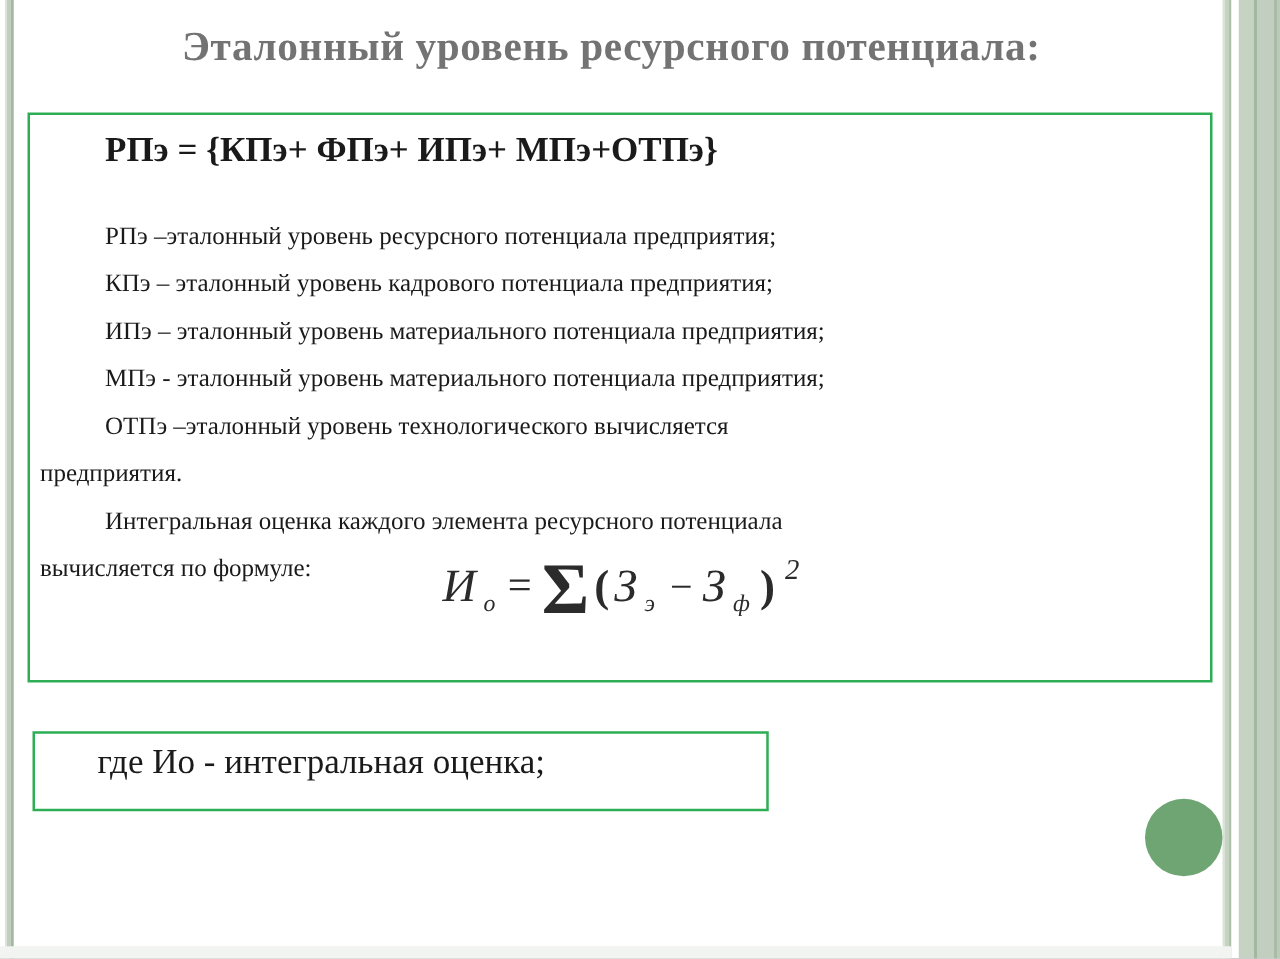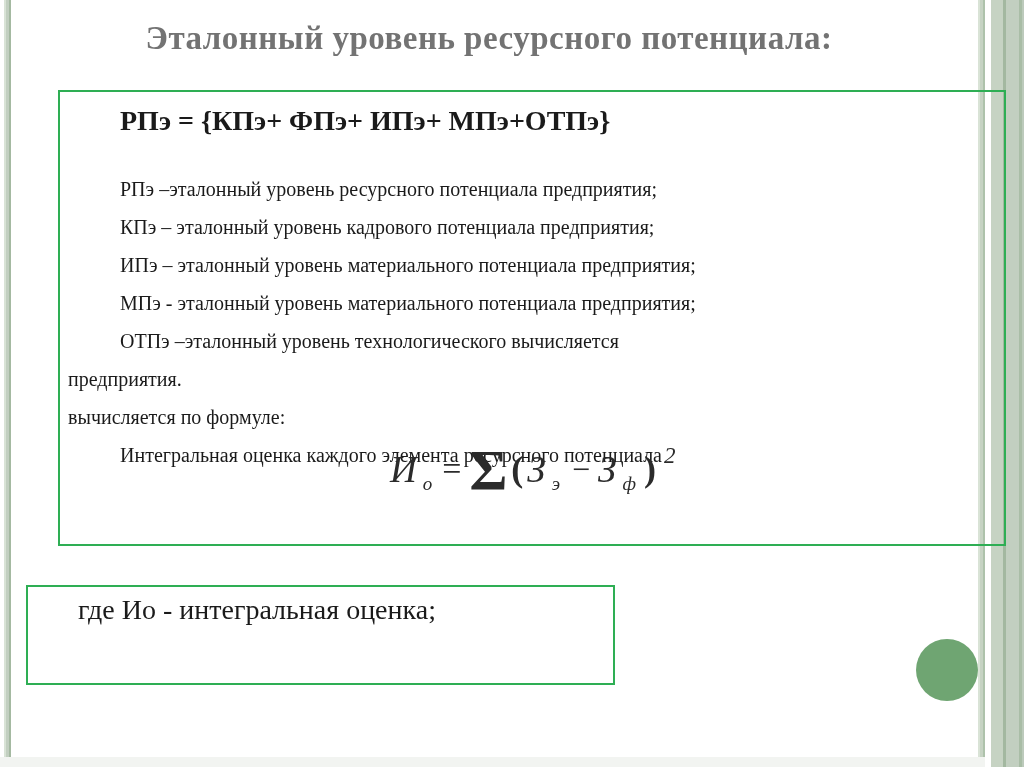--- a/index.html
+++ b/index.html
@@ -38,21 +38,20 @@
     color:#737373;
     letter-spacing:0.5px;
   }
   
   .main-box{
     position:absolute;left:22px;top:90px;
     width:948px;height:456px;
     border:2px solid #2eae54;
     box-sizing:border-box;
     padding:10px 10px 0 8px;
-    margin-left:36px;
   }
   .ln{
     font-size:20px;line-height:38px;
     white-space:nowrap;
   }
   .ln.ind{padding-left:52px;}
   .formula-line{
     font-size:28px;line-height:38px;
     font-weight:bold;white-space:nowrap;
     padding-left:52px;
@@ -68,21 +67,21 @@
   .f-var{font-size:37px;line-height:37px;}
   .f-sub{font-size:19px;line-height:19px;position:relative;top:14px;margin:0 4px 0 6px;}
   .f-eq{font-size:34px;font-style:normal;margin:0 8px 0 6px;}
   .f-sigma{font-size:58px;line-height:58px;font-weight:bold;font-style:normal;position:relative;top:2px;}
   .f-paren{font-size:36px;font-weight:bold;font-style:normal;margin:0 4px;}
   .f-minus{font-size:32px;font-style:normal;margin:0 8px;}
   .f-sup{font-size:23px;line-height:23px;position:relative;top:-14px;margin-left:4px;}
   
   .legend-box{
     position:absolute;left:26px;top:585px;
-    width:589px;height:100px;
+    width:589px;height:64px;
     border:2px solid #2eae54;
     box-sizing:border-box;
     padding:6px 0 12px 50px;
   }
   .legend-box .ln{font-size:28px;line-height:34px;}
   
   .circle{
     position:absolute;left:916px;top:639px;
     width:62px;height:62px;border-radius:50%;
     background:#6fa572;
@@ -102,22 +101,22 @@
 
   <div class="main-box">
     <div class="formula-line">РПэ = {КПэ+ ФПэ+ ИПэ+ МПэ+ОТПэ}</div>
 
     <div class="ln ind">РПэ –эталонный уровень ресурсного потенциала предприятия;</div>
     <div class="ln ind">КПэ – эталонный уровень кадрового потенциала предприятия;</div>
     <div class="ln ind">ИПэ – эталонный уровень материального потенциала предприятия;</div>
     <div class="ln ind">МПэ - эталонный уровень материального потенциала предприятия;</div>
     <div class="ln ind">ОТПэ –эталонный уровень технологического вычисляется</div>
     <div class="ln">предприятия.</div>
+    <div class="ln ind">Интегральная оценка каждого элемента ресурсного потенциала</div>
     <div class="ln">вычисляется по формуле:</div>
-    <div class="ln ind">Интегральная оценка каждого элемента ресурсного потенциала</div>
 
     <div class="int-formula">
       <span class="f-var">И</span>
       <span class="f-sub">о</span>
       <span class="f-eq">=</span>
       <span class="f-sigma">Σ</span>
       <span class="f-paren">(</span>
       <span class="f-var">З</span>
       <span class="f-sub">э</span>
       <span class="f-minus">−</span>

